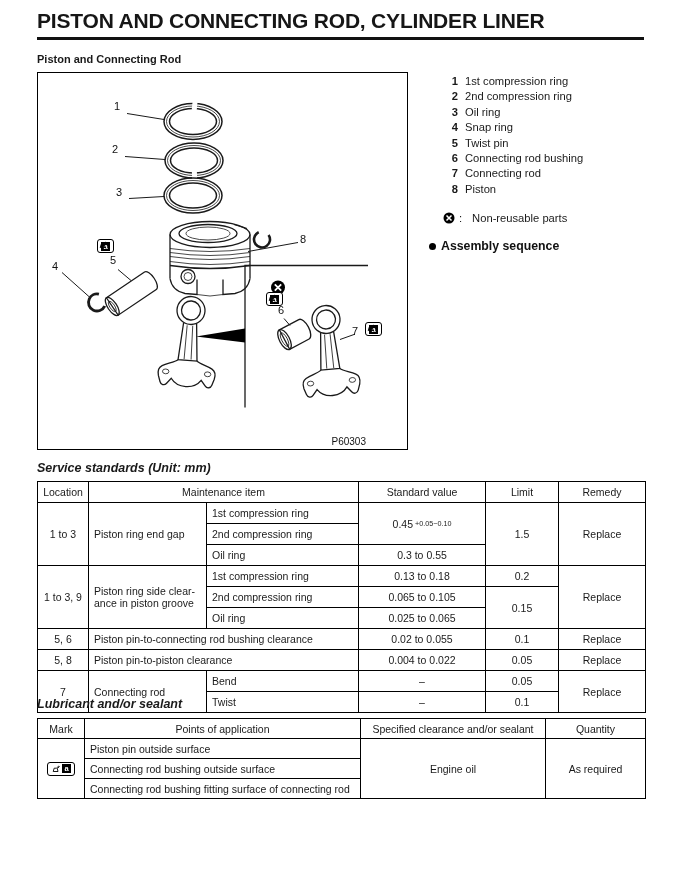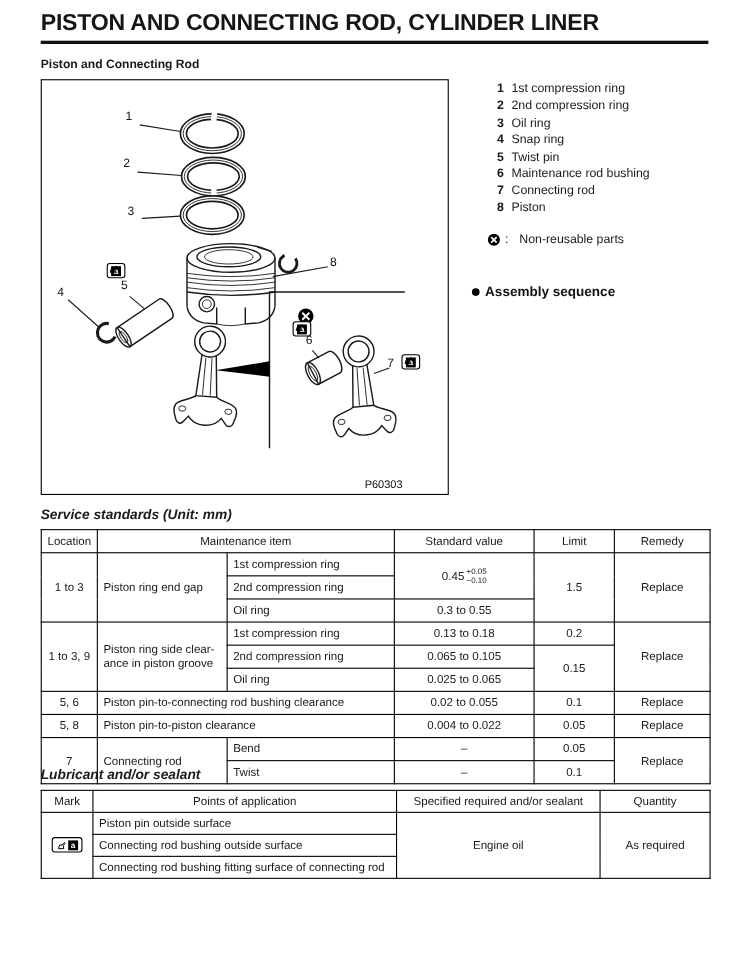--- a/index.html
+++ b/index.html
@@ -31,40 +31,40 @@
   
   .nonreuse{display:inline-block;vertical-align:-2px;}
   
   #right-col{left:429px;top:67px;width:244px;}
   .sec-head{display:flex;align-items:center;gap:5px;font-size:12.3px;font-weight:bold;color:#111;}
   .bullet{width:7px;height:7px;border-radius:50%;background:#000;flex:0 0 auto;}
   #disassembly-list{margin-top:7px;}
   .dis-item{display:flex;gap:7px;font-size:11.2px;line-height:15.4px;padding-left:18px;}
   .dis-item .num{font-weight:bold;width:11px;text-align:right;flex:0 0 auto;}
   #nonreuse-note{margin-top:15px;padding-left:14px;display:flex;gap:4px;align-items:center;font-size:11.2px;}
-  #assembly-head{margin-top:34px;}
+  #assembly-head{margin-top:15px;}
   #assembly-text{margin-top:5px;font-size:11.2px;line-height:16.5px;}
   #assembly-text .just{text-align:justify;text-align-last:justify;}
   
   .tbl-head{font-size:12.5px;font-weight:bold;font-style:italic;}
   #service-head{left:37px;top:461px;}
   #lub-head{left:37px;top:697px;}
   table{border-collapse:collapse;table-layout:fixed;background:#fff;}
   #service-table{left:37px;top:481px;}
   #lub-table{left:37px;top:718px;padding-left:48px;}
   td,th{border:1px solid #000;font-size:10.5px;font-weight:normal;text-align:center;vertical-align:middle;
     padding:0 3px;color:#1a1a1a;overflow:hidden;}
   table{border:1.5px solid #000;}
   .tl{text-align:left;padding:1px 5px;}
   #service-table th{height:20px;}
   #service-table td{height:18px;}
   #lub-table th{height:19px;}
   #lub-table td{height:17px;}
   .tolval{display:inline-flex;align-items:center;justify-content:center;}
-  .tolstack{display:inline-flex;flex-direction:column;font-size:7.2px;line-height:7.5px;text-align:center;margin-left:2px;}
+  .tolstack{display:inline-flex;font-size:7.2px;line-height:7.5px;text-align:center;margin-left:2px;}
 </style>
 </head>
 <body>
 
 <div class="abs" id="page-title">PISTON AND CONNECTING ROD, CYLINDER LINER</div>
 <div class="abs" id="title-rule"></div>
 <div class="abs" id="figure-title">Piston and Connecting Rod</div>
 
 <div class="abs" id="figure-box">
   <svg width="368" height="375" viewBox="0 0 368 374">
@@ -213,21 +213,21 @@
     <div class="dis-item">
         <span class="num">4</span>
         <span>Snap ring</span>
       </div>
     <div class="dis-item">
         <span class="num">5</span>
         <span>Twist pin</span>
       </div>
     <div class="dis-item">
         <span class="num">6</span>
-        <span>Maintenance rod bushing</span>
+        <span>Connecting rod bushing</span>
       </div>
     <div class="dis-item">
         <span class="num">7</span>
         <span>Connecting rod</span>
       </div>
     <div class="dis-item">
         <span class="num">8</span>
         <span>Piston</span>
       </div>
   </div>
@@ -343,21 +343,21 @@
   <colgroup>
       <col style="width:47px">
       <col style="width:276px">
       <col style="width:185px">
       <col style="width:100px">
     </colgroup>
   <tbody>
       <tr>
     <th>Mark</th>
     <th>Points of application</th>
-    <th>Specified required and/or sealant</th>
+    <th>Specified clearance and/or sealant</th>
     <th>Quantity</th>
   </tr>
   <tr>
     <td rowspan="3">
       <span class="lub-mark">
         <svg width="9" height="9" viewBox="0 0 9 9">
               <path d="M2.2,7.5 L3.2,4.2 L5.4,4.2 L7.8,2.0 L8.3,2.7 L6.3,4.6 L7.0,7.5 Z" fill="none" stroke="#000" stroke-width="0.9"></path>
             </svg>
         <span class="sq">a</span>
       </span>

